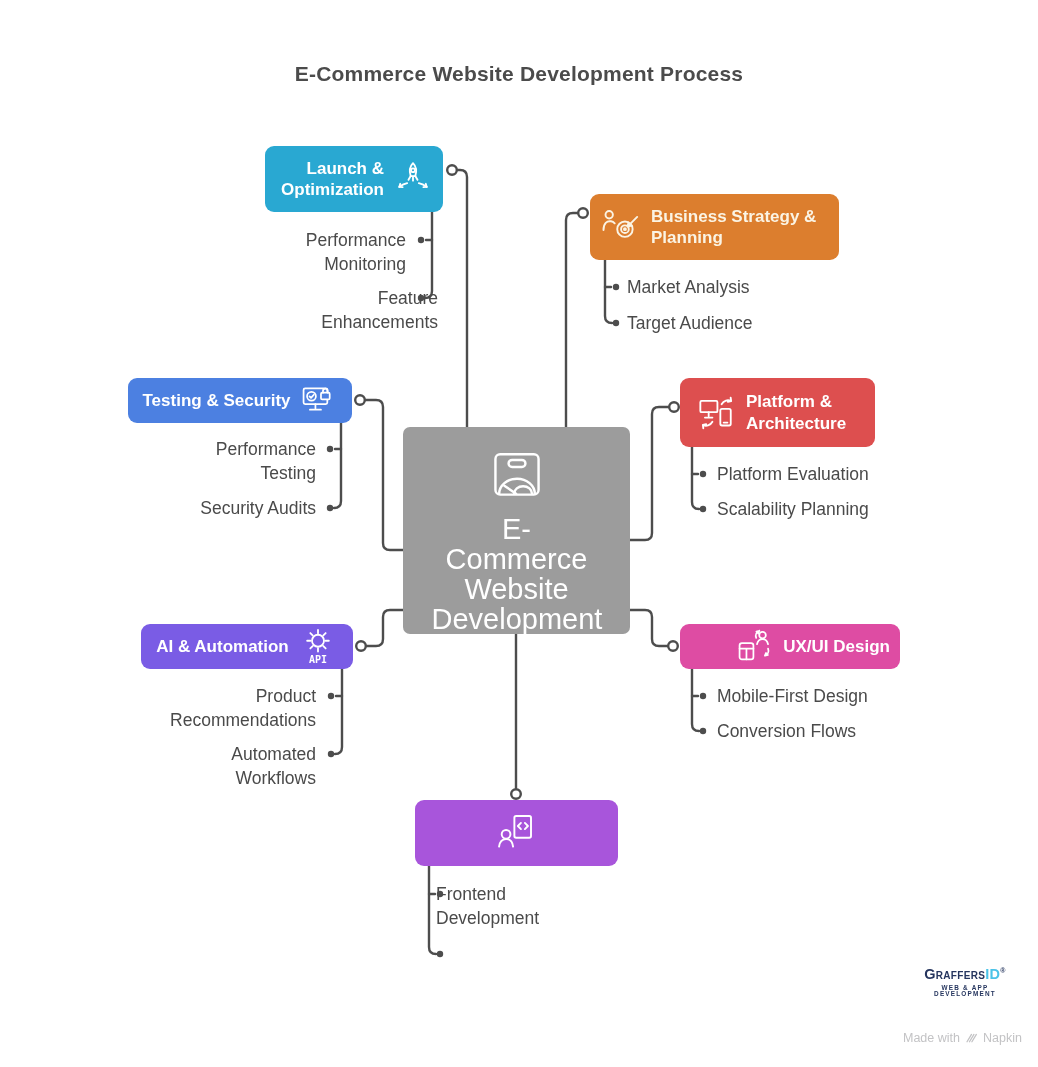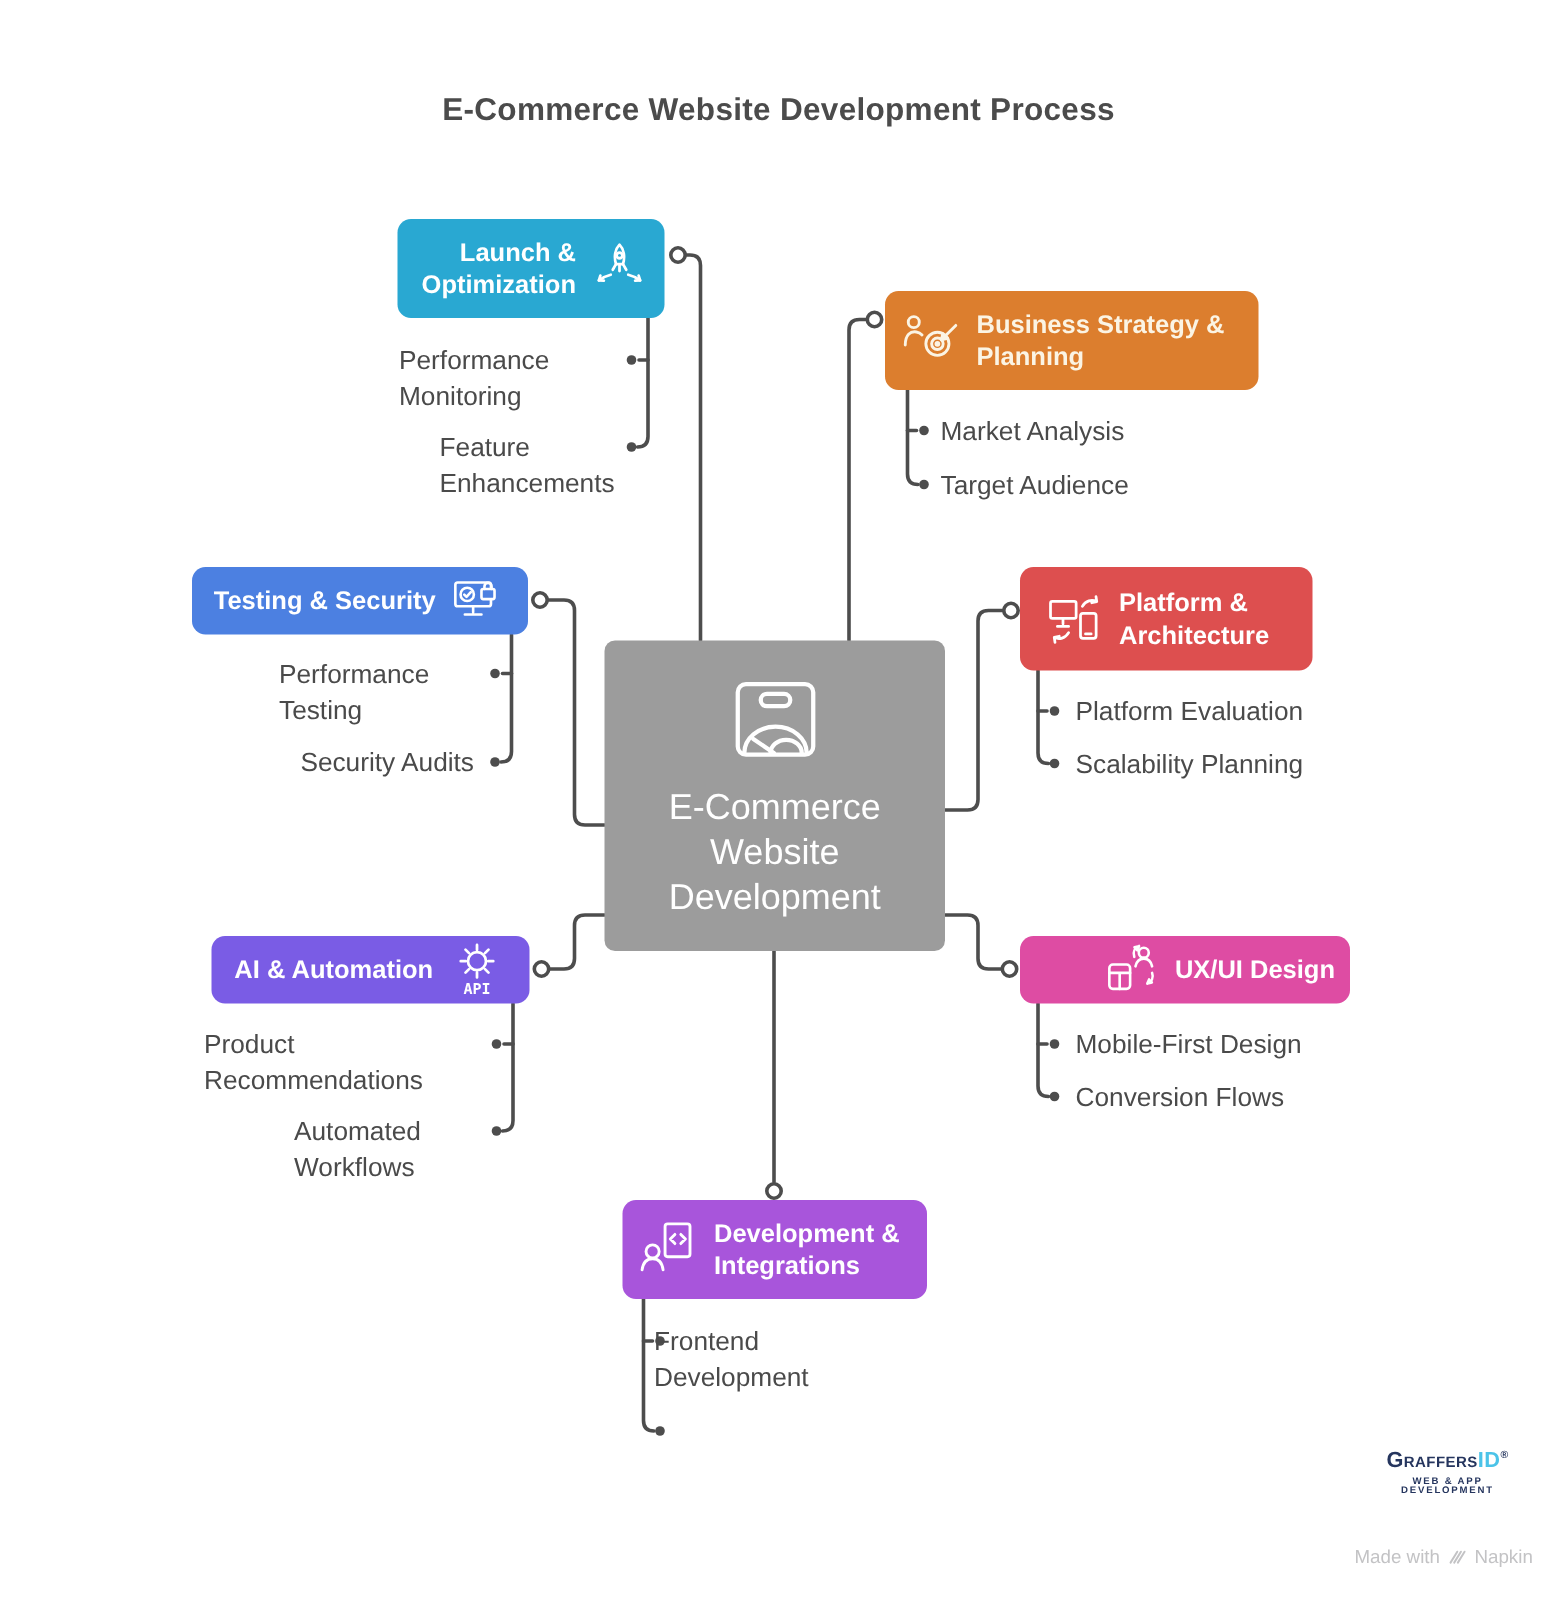--- a/index.html
+++ b/index.html
@@ -22,23 +22,23 @@
   .box-platform .lbl{width:112px;text-align:left;}
   .box-ai      {left:141px;top:624px;width:212px;height:45px;}
   .box-ai .lbl{text-align:center;white-space:nowrap;}
   .box-ux      {left:680px;top:624px;width:220px;height:45px;justify-content:flex-end;}
   .box-ux .lbl{text-align:left;white-space:nowrap;}
   .box-dev     {left:415px;top:800px;width:203px;height:66px;}
   .box-dev .lbl{width:145px;text-align:left;}
   .center-node{position:absolute;left:403px;top:427px;width:227px;height:207px;border-radius:7px;
                display:flex;flex-direction:column;align-items:center;padding-top:17px;box-sizing:border-box;}
   .center-node .c-lbl{margin-top:10px;width:170px;text-align:center;color:#fff;
-                      font-size:24px;line-height:30px;font-weight:500;}
+                      font-size:29px;line-height:30px;font-weight:500;}
   .sub{position:absolute;font-size:17.5px;color:#4A4A4A;line-height:24px;}
-  .sub.r{text-align:left;}
+  .sub.r{text-align:right;}
   .s-l1{right:632px;top:228px;width:140px;}
   .s-l2{right:600px;top:286px;width:145px;}
   .s-b1{left:627px;top:275px;white-space:nowrap;}
   .s-b2{left:627px;top:311px;white-space:nowrap;}
   .s-t1{right:722px;top:437px;width:130px;}
   .s-t2{right:722px;top:496px;white-space:nowrap;}
   .s-p1{left:717px;top:462px;white-space:nowrap;}
   .s-p2{left:717px;top:497px;white-space:nowrap;}
   .s-a1{right:722px;top:684px;width:180px;}
   .s-a2{right:722px;top:742px;width:120px;}
@@ -195,21 +195,20 @@
     <span class="lbl">UX/UI Design</span>
   </div>
 
   <div class="node box-dev" style="background-color: rgb(168, 85, 219);">
     <svg width="42" height="42" viewBox="0 0 48 48" fill="none" stroke="#fff" stroke-width="2.2" stroke-linecap="round" stroke-linejoin="round">
       <rect x="21" y="4.5" width="19" height="25" rx="2"></rect>
       <path d="M28.5 12.5l-3.5 3.5 3.5 3.5M33 12.5l3.5 3.5-3.5 3.5"></path>
       <circle cx="11.5" cy="25.5" r="5"></circle>
       <path d="M3.5 39.5c.8-6 4-8.5 8-8.5s7.2 2.5 8 8.5"></path>
     </svg>
-    <span class="lbl">Development &amp; Integrations</span>
   </div>
 
   <div class="sub r s-l1">Performance Monitoring</div>
   <div class="sub r s-l2">Feature Enhancements</div>
   <div class="sub s-b1">Market Analysis</div>
   <div class="sub s-b2">Target Audience</div>
   <div class="sub r s-t1">Performance Testing</div>
   <div class="sub r s-t2">Security Audits</div>
   <div class="sub s-p1">Platform Evaluation</div>
   <div class="sub s-p2">Scalability Planning</div>

